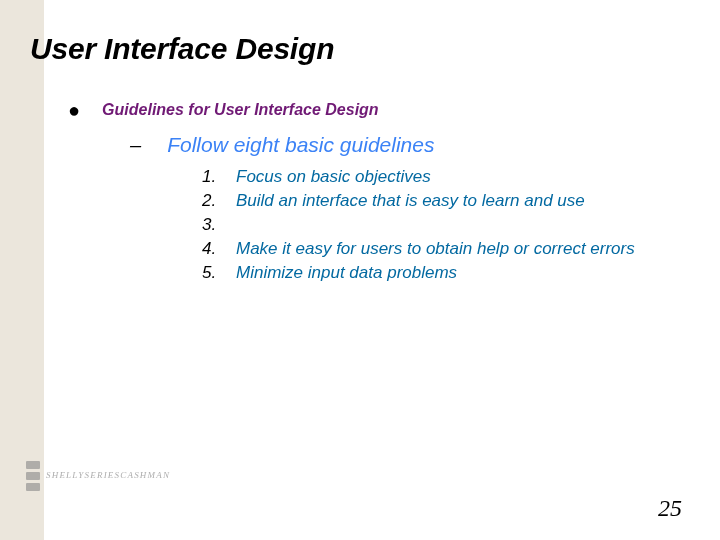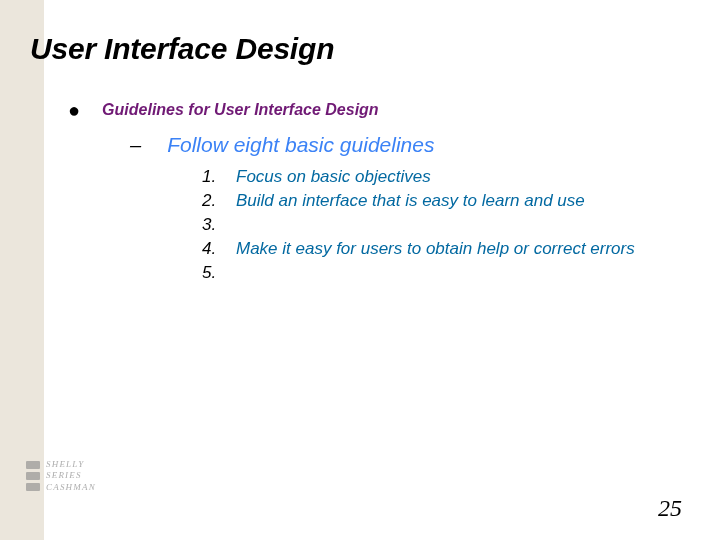--- a/index.html
+++ b/index.html
@@ -107,21 +107,21 @@
     margin-right: 6px;
   }
   .logo-bar {
     width: 14px;
     height: 8px;
     background: #888;
     border-radius: 1px;
   }
   .logo-text {
     display: flex;
-    flex-direction: column;
+    flex-direction: row;
     font-family: "Times New Roman", Times, serif;
     font-size: 9px;
     letter-spacing: 1.2px;
     color: #777;
     line-height: 1.25;
   }
 </style>
 </head>
 <body>
 
@@ -151,20 +151,21 @@
     </div>
     <div class="num-row">
       <span class="num">3.</span>
     </div>
     <div class="num-row">
       <span class="num">4.</span>
       <span class="num-text">Make it easy for users to obtain help or correct errors</span>
     </div>
     <div class="num-row">
       <span class="num">5.</span>
+      <span class="num-text">Minimize input data problems</span>
     </div>
   </div>
 </div>
 
 <div class="logo">
   <div class="logo-bars">
     <div class="logo-bar"></div>
     <div class="logo-bar"></div>
     <div class="logo-bar"></div>
   </div>

